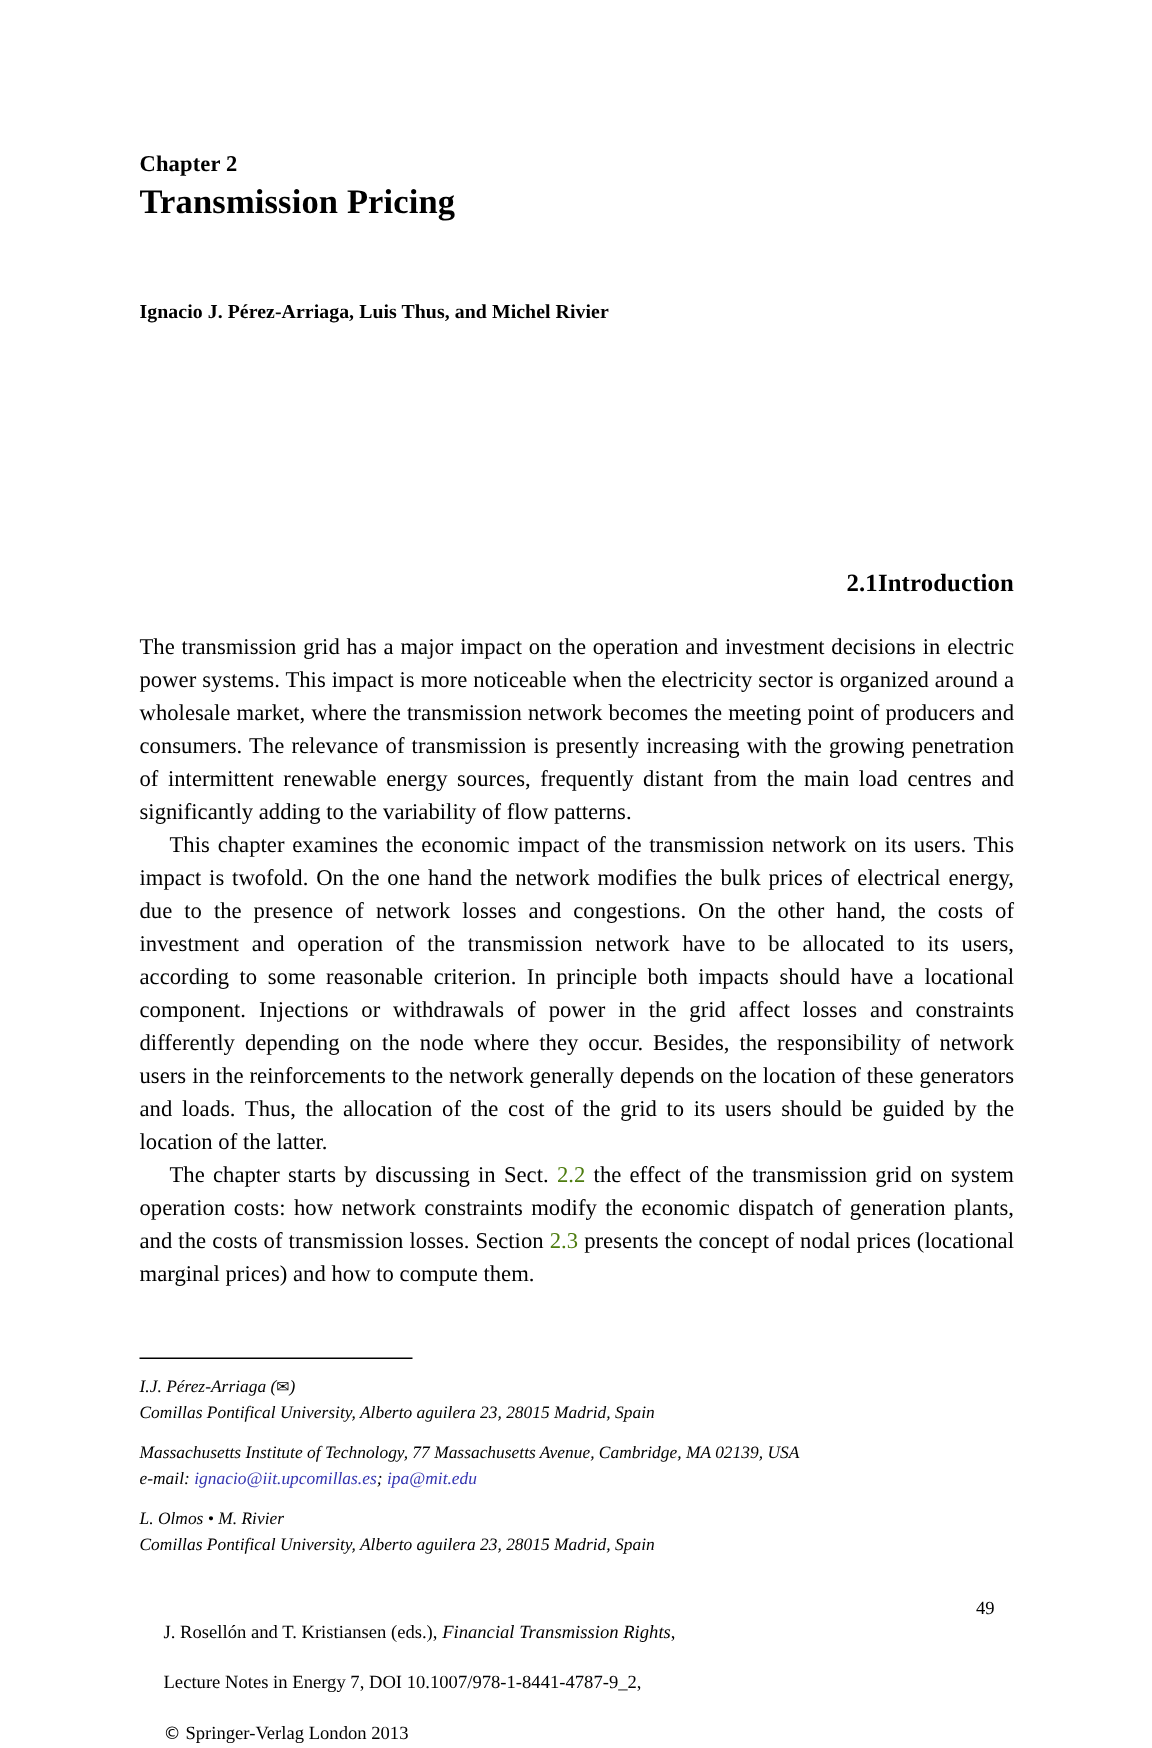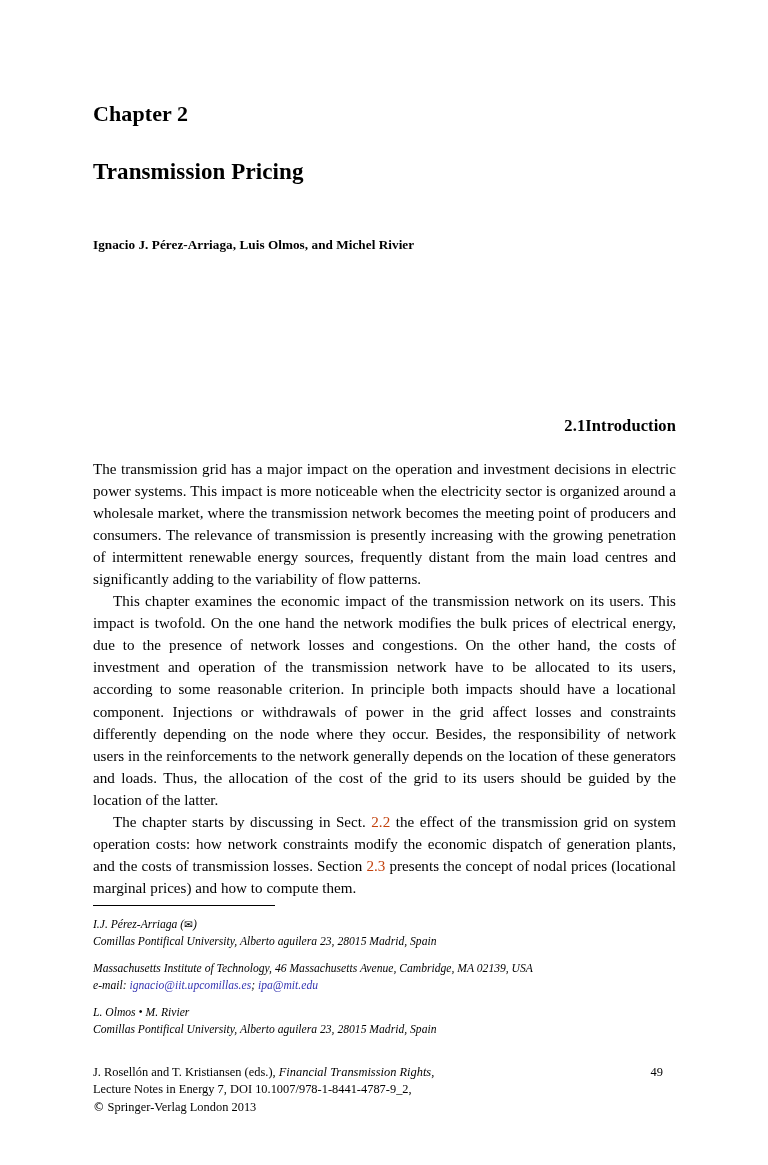--- a/index.html
+++ b/index.html
@@ -33,26 +33,25 @@
     padding-top: 101px;
   }
   .chapter-number,
   .chapter-title {
     font-weight: bold;
     letter-spacing: 0.1px;
     line-height: 1.20;
     margin: 0;
   }
   .chapter-number {
-    font-size: 22px;
+    font-size: 15px;
   }
   .chapter-title {
     font-size: 23px;
     padding-top: 2px;
-    margin-top: 29px;
   }
   .authors {
     font-weight: bold;
     font-size: 13.2px;
     margin: 0;
     padding-top: 51px;
     letter-spacing: 0.05px;
   }
 
   
@@ -78,21 +77,21 @@
     font-size: 15.1px;
     line-height: 22.05px;
     text-align: justify;
     text-justify: inter-word;
     letter-spacing: 0.02px;
   }
   .body-text p.indent {
     text-indent: 20px;
   }
   a.xref, .xref {
-    color: #c2410c;
+    color: #4d7c0f;
     text-decoration: none;
   }
 
   
   .footnote {
     position: absolute;
     left: 93px;
     top: 905px;
     width: 600px;
   }
@@ -124,21 +123,21 @@
   }
 
   
   .citation {
     position: absolute;
     left: 93px;
     top: 1064px;
     width: 583px;
   }
   .citation p {
-    margin: 0;
+    margin: 16px;
     font-size: 12.4px;
     line-height: 17.4px;
     letter-spacing: 0.01px;
   }
   .citation .ital {
     font-style: italic;
   }
   .page-number {
     position: absolute;
     right: 13px;
@@ -154,39 +153,39 @@
 </head>
 <body>
 
 <div class="page">
 
   <div class="content">
 
     <div class="chapter-head">
       <div class="chapter-number">Chapter 2</div>
       <div class="chapter-title">Transmission Pricing</div>
-      <div class="authors">Ignacio J. Pérez-Arriaga, Luis Olmos, and Michel Rivier</div>
+      <div class="authors">Ignacio J. Pérez-Arriaga, Luis Thus, and Michel Rivier</div>
     </div>
 
     <div class="section-head"><span class="sec-num">2.1</span><span>Introduction</span></div>
 
     <div class="body-text">
       <p>The transmission grid has a major impact on the operation and investment decisions in electric power systems. This impact is more noticeable when the electricity sector is organized around a wholesale market, where the transmission network becomes the meeting point of producers and consumers. The relevance of transmission is presently increasing with the growing penetration of intermittent renewable energy sources, frequently distant from the main load centres and significantly adding to the variability of flow patterns.</p>
       <p class="indent">This chapter examines the economic impact of the transmission network on its users. This impact is twofold. On the one hand the network modifies the bulk prices of electrical energy, due to the presence of network losses and congestions. On the other hand, the costs of investment and operation of the transmission network have to be allocated to its users, according to some reasonable criterion. In principle both impacts should have a locational component. Injections or withdrawals of power in the grid affect losses and constraints differently depending on the node where they occur. Besides, the responsibility of network users in the reinforcements to the network generally depends on the location of these generators and loads. Thus, the allocation of the cost of the grid to its users should be guided by the location of the latter.</p>
       <p class="indent"><span>The chapter starts by discussing in Sect. </span><a href="#" class="xref">2.2</a><span> the effect of the transmission grid on system operation costs: how network constraints modify the economic dispatch of generation plants, and the costs of transmission losses. Section </span><a href="#" class="xref">2.3</a><span> presents the concept of nodal prices (locational marginal prices) and how to compute them.</span></p>
     </div>
 
   </div>
 
   <div class="footnote">
     <div class="footnote-rule"></div>
     <p><span>I.J. Pérez-Arriaga (</span><span class="mail-glyph">✉</span><span>)</span></p>
     <p>Comillas Pontifical University, Alberto aguilera 23, 28015 Madrid, Spain</p>
     <div class="gap"></div>
-    <p>Massachusetts Institute of Technology, 46 Massachusetts Avenue, Cambridge, MA 02139, USA</p>
+    <p>Massachusetts Institute of Technology, 77 Massachusetts Avenue, Cambridge, MA 02139, USA</p>
     <p><span>e-mail: </span><a href="#" class="email">ignacio@iit.upcomillas.es</a><span>; </span><a href="#" class="email">ipa@mit.edu</a></p>
     <div class="gap"></div>
     <p>L. Olmos • M. Rivier</p>
     <p>Comillas Pontifical University, Alberto aguilera 23, 28015 Madrid, Spain</p>
   </div>
 
   <div class="citation">
     <p><span>J. Rosellón and T. Kristiansen (eds.), </span><span class="ital">Financial Transmission Rights</span><span>,</span></p>
     <p>Lecture Notes in Energy 7, DOI 10.1007/978-1-8441-4787-9_2,</p>
     <p><span class="copy-glyph">©</span><span> Springer-Verlag London 2013</span></p>

